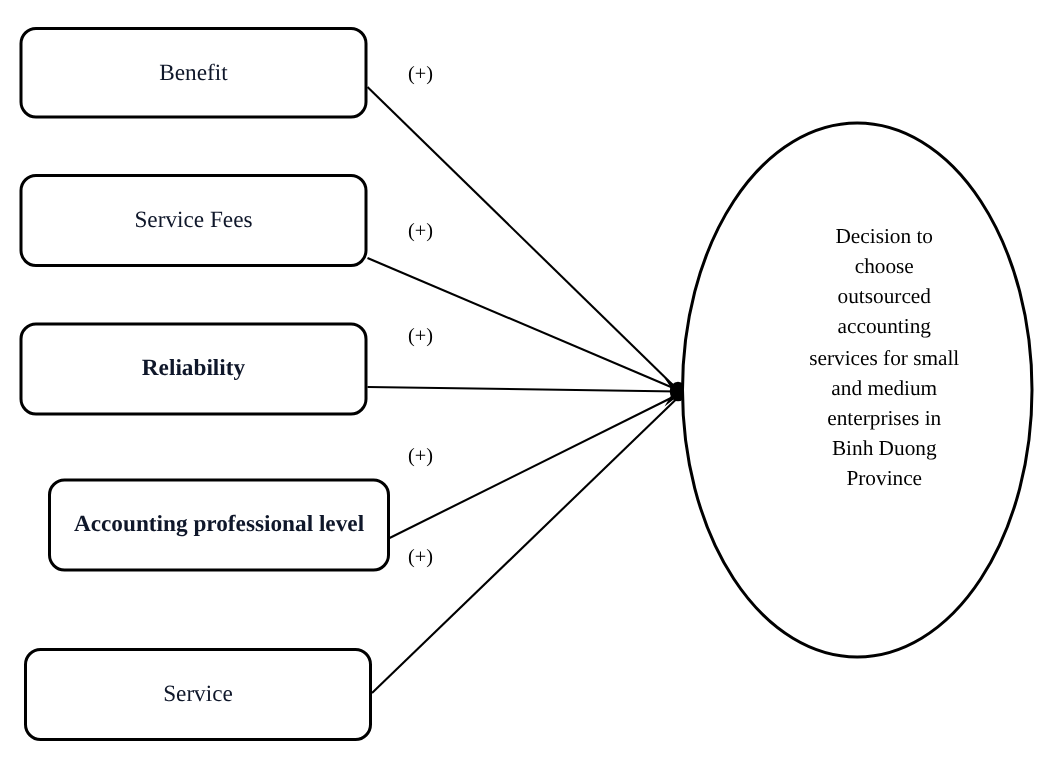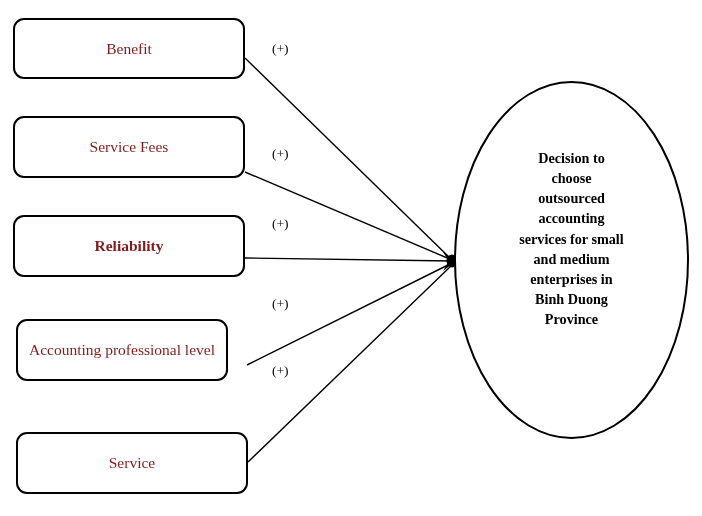--- a/index.html
+++ b/index.html
@@ -30,21 +30,21 @@
     background: #ffffff;
     display: flex;
     align-items: center;
     justify-content: center;
     text-align: center;
     z-index: 2;
   }
   .factor-label {
     font-size: 15.5px;
     line-height: 1.28;
-    color: #7f1d1d;
+    color: #0f172a;
     padding: 0 8px;
   }
   .sign-label {
     position: absolute;
     font-size: 13.5px;
     color: #000000;
     z-index: 3;
     white-space: nowrap;
   }
   .outcome-text {
@@ -81,35 +81,35 @@
   </div>
 
   <div class="factor-box" style="left:13px; top:116px; width:232px; height:62px;">
     <span class="factor-label">Service Fees</span>
   </div>
 
   <div class="factor-box" style="left:13px; top:215px; width:232px; height:62px;font-weight:bold;">
     <span class="factor-label">Reliability</span>
   </div>
 
-  <div class="factor-box" style="left:16px; top:319px; width:212px; height:62px;">
+  <div class="factor-box" style="left:32px; top:319px; width:228px; height:62px;font-weight:bold;">
     <span class="factor-label">Accounting professional level</span>
   </div>
 
   <div class="factor-box" style="left:16px; top:432px; width:232px; height:62px;">
     <span class="factor-label">Service</span>
   </div>
 
   <div class="sign-label" style="left:272px; top:41px;">(+)</div>
   <div class="sign-label" style="left:272px; top:146px;">(+)</div>
   <div class="sign-label" style="left:272px; top:216px;">(+)</div>
   <div class="sign-label" style="left:272px; top:296px;">(+)</div>
   <div class="sign-label" style="left:272px; top:363px;">(+)</div>
 
-  <div class="outcome-text" style="left:471px; top:148px; width:201px;font-weight:bold;">Decision to
+  <div class="outcome-text" style="left:489px; top:148px; width:201px;">Decision to
 choose
 outsourced
 accounting
 services for small
 and medium
 enterprises in
 Binh Duong
 Province</div>
 
 </div>

